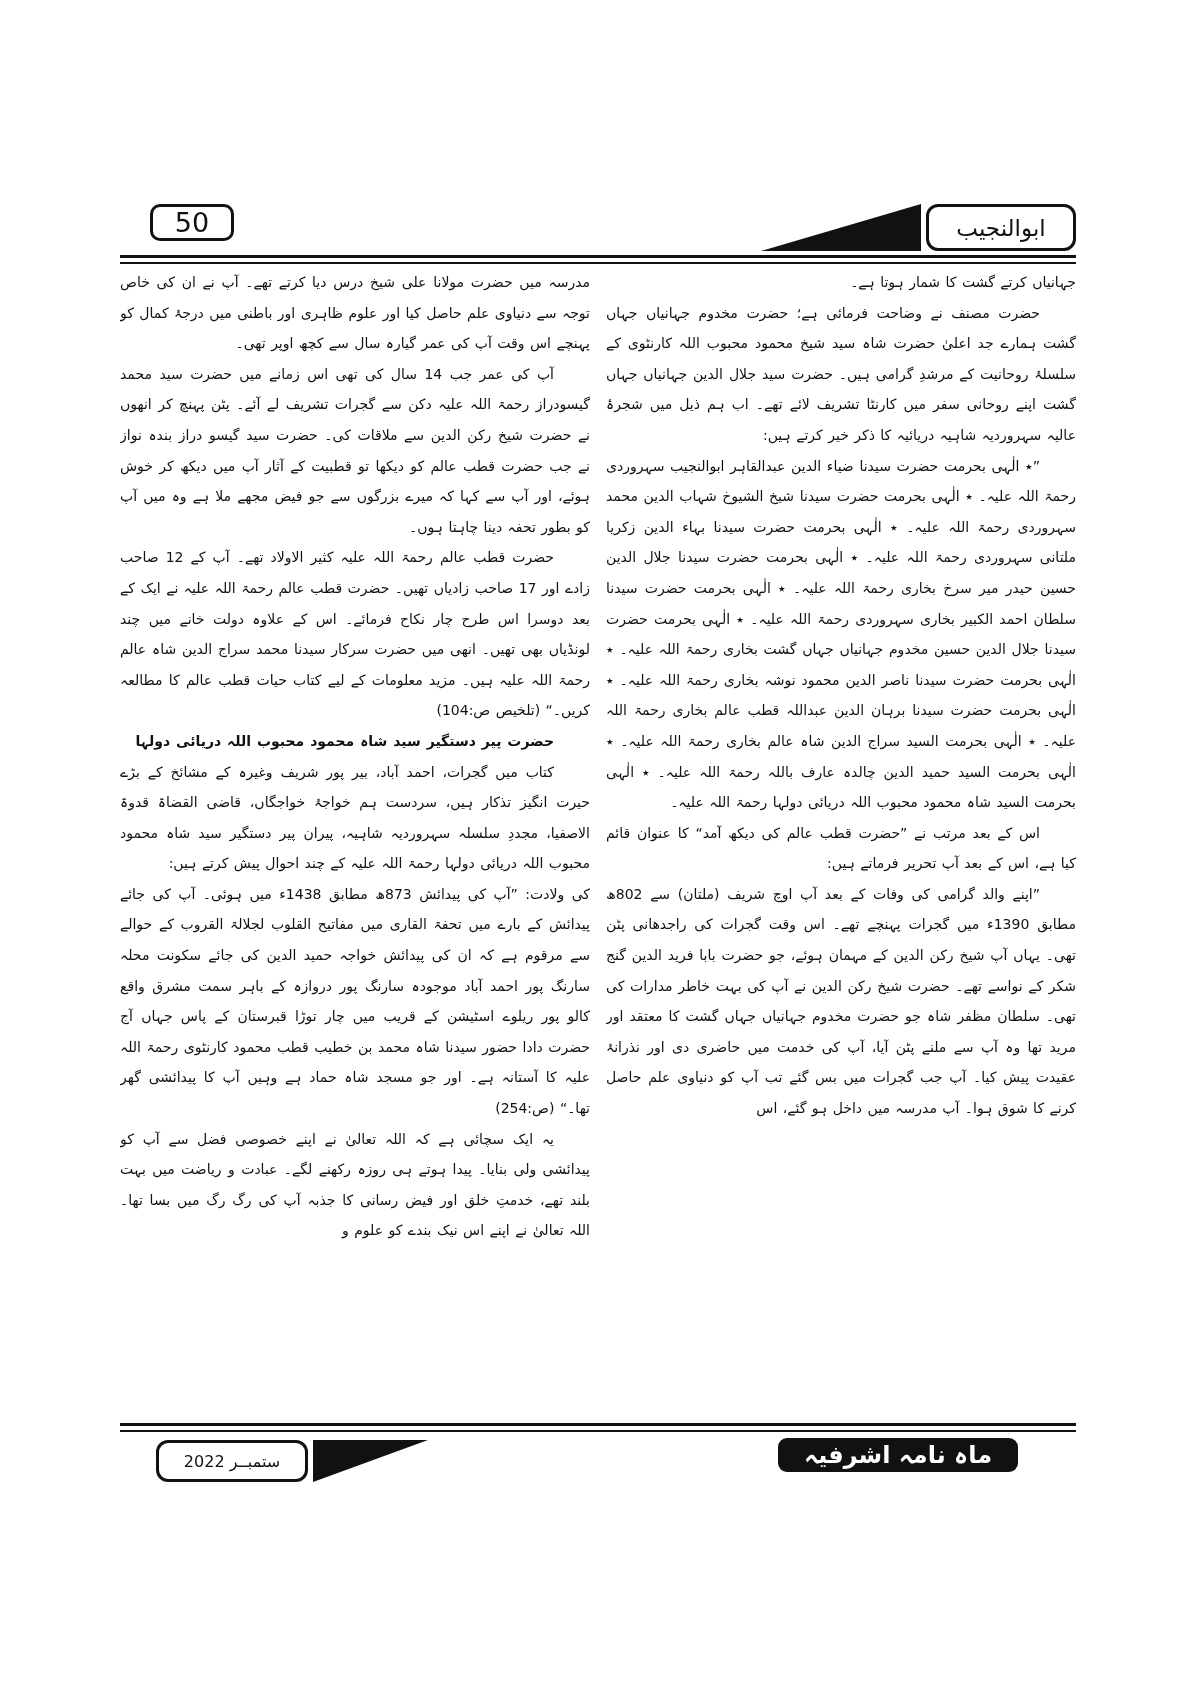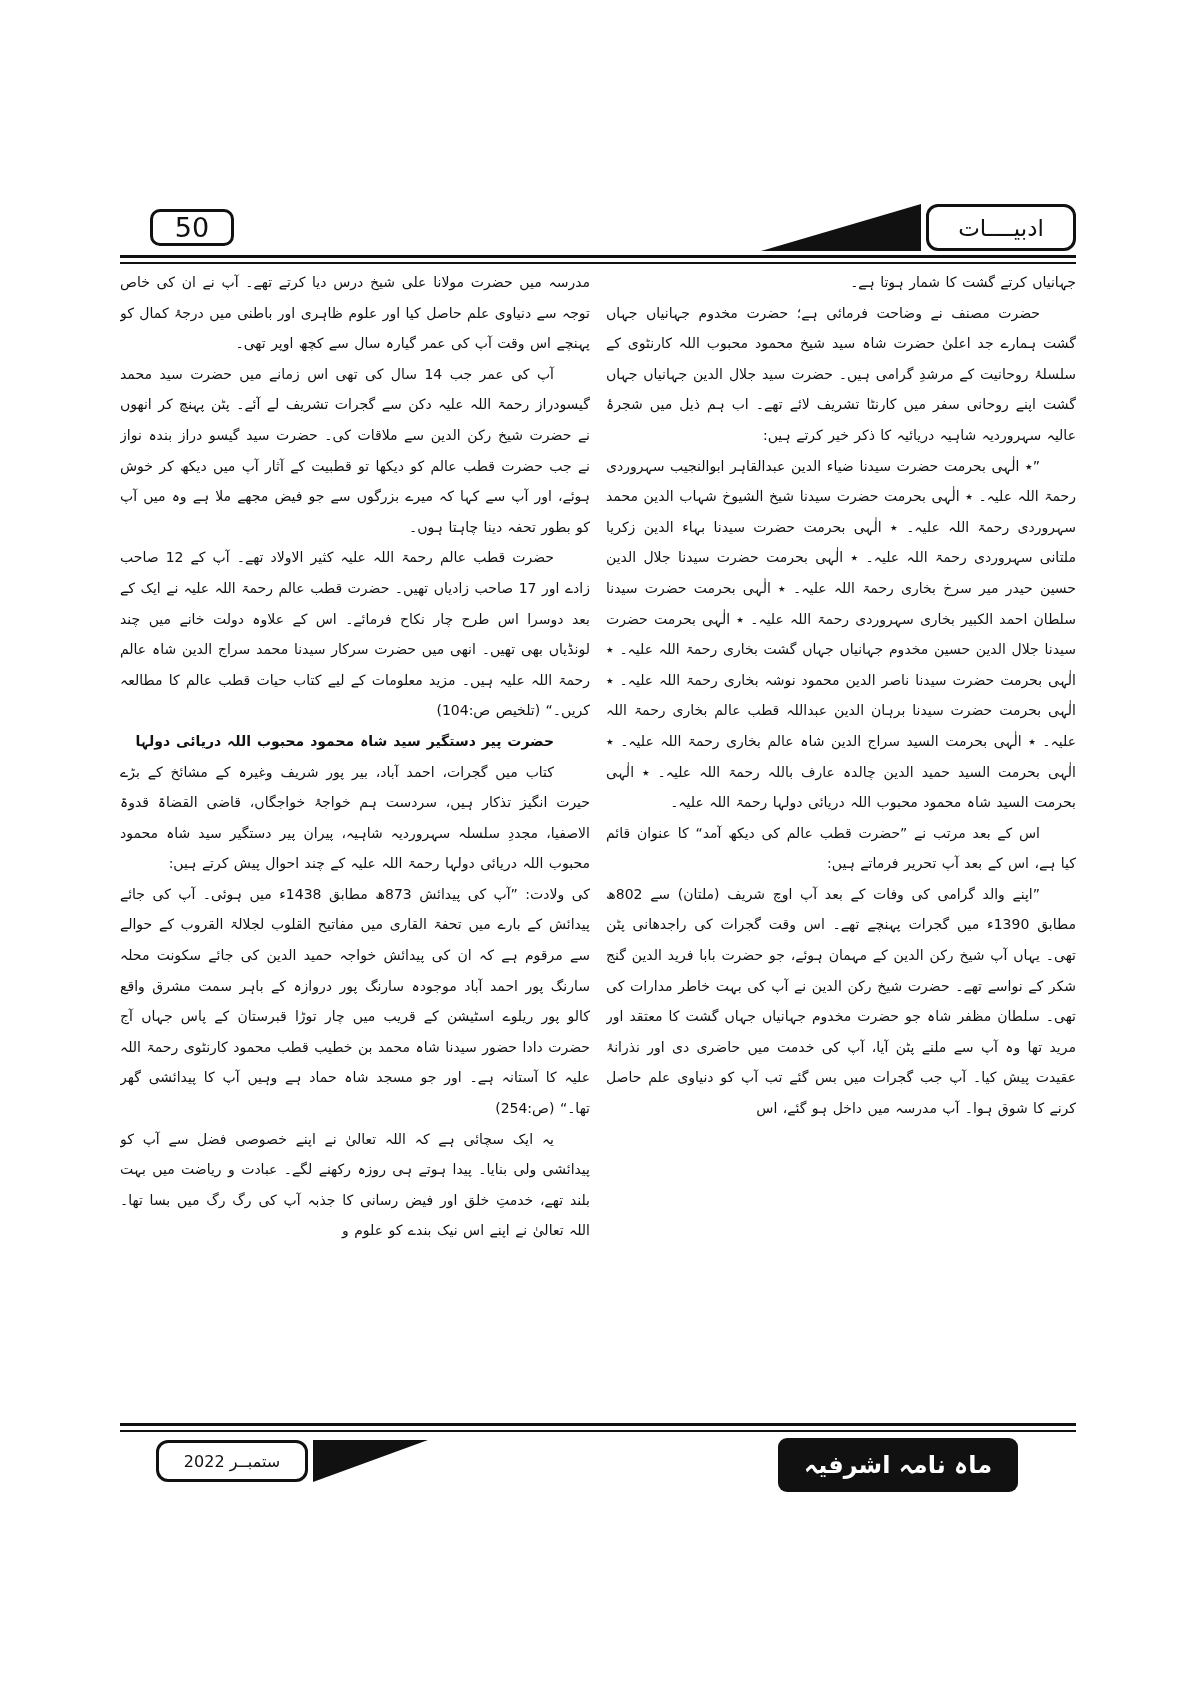--- a/index.html
+++ b/index.html
@@ -9,21 +9,21 @@
     background: #ffffff;
     color: #111;
     font-family: "DejaVu Sans", sans-serif;
     position: relative;
     direction: rtl;
   }
   .sheet { position: absolute; inset: 0; background: #fff; }
 
   
   .header-band { position: absolute; left: 120px; top: 202px; width: 956px; height: 50px; }
-  .hdr-left { position: absolute; left: 30px; top: 2px; height: 47px; display: flex; align-items: center; direction: ltr; }
+  .hdr-left { position: absolute; left: 30px; top: 2px; height: 47px; display: flex; align-items: flex-start; direction: ltr; }
   .page-num-box {
     width: 84px; border: 3px solid #111; border-radius: 10px;
     display: flex; align-items: center; justify-content: center;
     font-size: 27px; background: #fff;
   }
   .tri-right { width: 100px; background: #111; margin-left: 5px;
     clip-path: polygon(0 0, 0 100%, 100% 100%); }
   .hdr-right { position: absolute; right: 0; top: 2px; height: 47px; display: flex; align-items: stretch; direction: ltr; }
   .tri-left { width: 160px; background: #111; margin-right: 5px;
     clip-path: polygon(100% 0, 100% 100%, 0 100%); }
@@ -54,39 +54,39 @@
   .issue-box {
     min-width: 152px; border: 3px solid #111; border-radius: 12px;
     display: flex; align-items: center; justify-content: center;
     font-size: 16px; padding: 0 14px; direction: rtl; background: #fff;
   }
   .tri-right-f { width: 115px; background: #111; margin-left: 5px;
     clip-path: polygon(0 0, 100% 0, 0 100%); }
   .ftr-right { position: absolute; right: 58px; top: 2px; }
   .mag-box {
     background: #111; color: #fff; border-radius: 9px;
-    padding: 13px 26px; font-size: 24px; font-weight: bold; letter-spacing: 1px;
+    padding: 3px 26px; font-size: 24px; font-weight: bold; letter-spacing: 1px;
   }
 </style>
 </head>
 <body>
 
 <div class="sheet">
 
   <div class="header-band">
     <div class="hdr-left">
       <div class="page-num-box">
         <span>50</span>
       </div>
       <div class="tri-right"></div>
     </div>
     <div class="hdr-right">
       <div class="tri-left"></div>
       <div class="section-box">
-        <span>ادبیــــات</span>
+        <span>ابوالنجیب</span>
       </div>
     </div>
   </div>
 
   <div class="rule-double" id="rule-top"></div>
 
   <div class="columns">
     <div class="col">
         <p class="para"><span>جہانیاں کرتے گشت کا شمار ہوتا ہے۔</span></p>
         <p class="para indent"><span>حضرت مصنف نے وضاحت فرمائی ہے؛ حضرت مخدوم جہانیاں جہاں گشت ہمارے جد اعلیٰ حضرت شاہ سید شیخ محمود محبوب اللہ کارنٹوی کے سلسلۂ روحانیت کے مرشدِ گرامی ہیں۔ حضرت سید جلال الدین جہانیاں جہاں گشت اپنے روحانی سفر میں کارنٹا تشریف لائے تھے۔ اب ہم ذیل میں شجرۂ عالیہ سہروردیہ شاہیہ دریائیہ کا ذکر خیر کرتے ہیں:</span></p>

